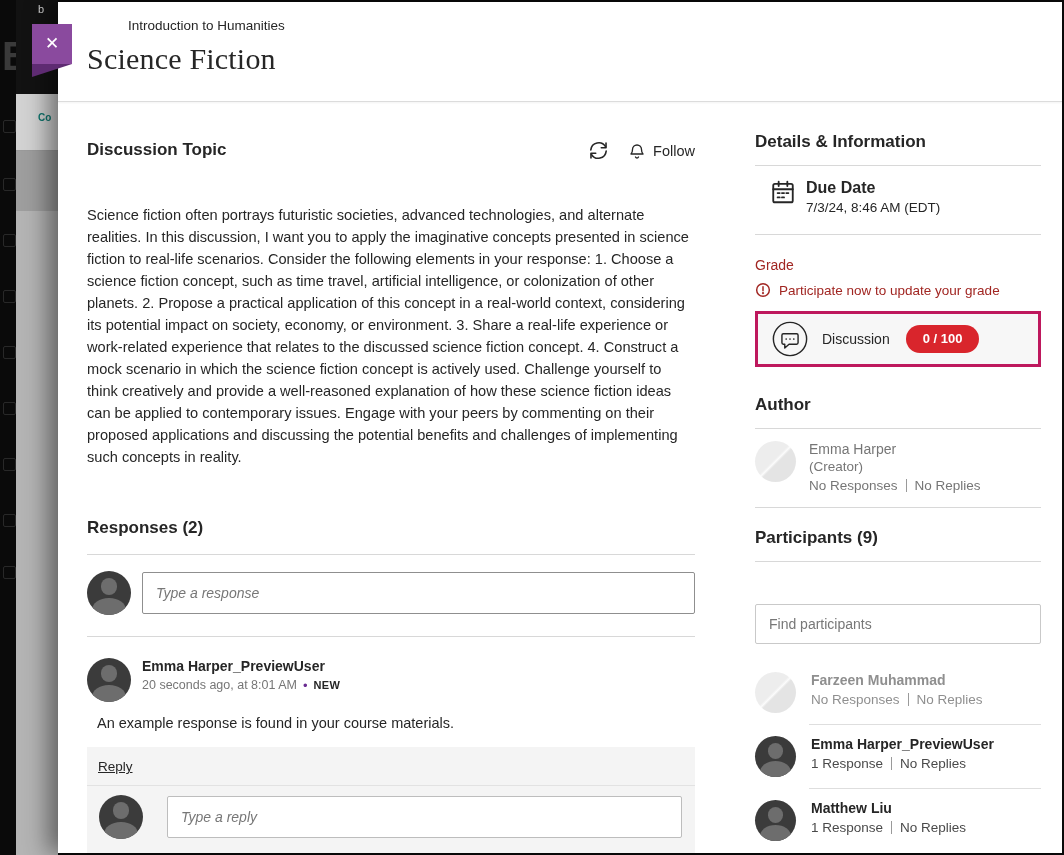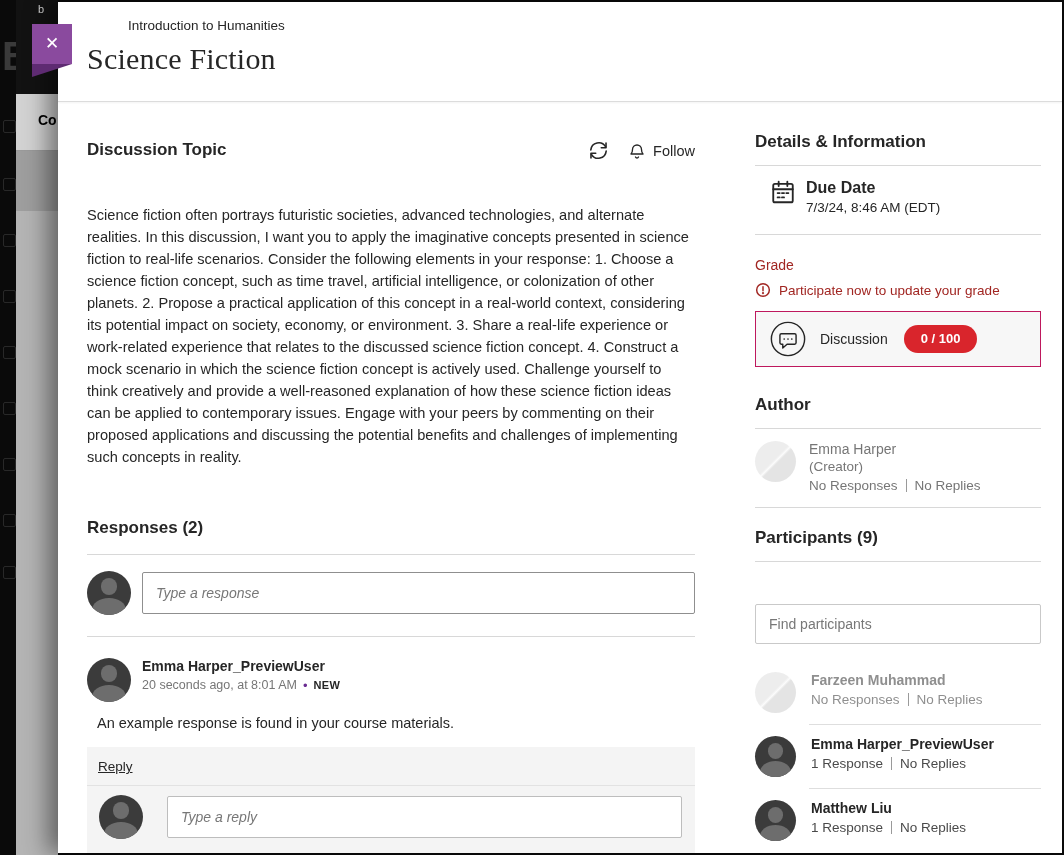--- a/index.html
+++ b/index.html
@@ -5,21 +5,21 @@
   html,body { margin:0; padding:0; }
   body { font-family:"Liberation Sans", sans-serif; }
   .screen { position:relative; width:1064px; height:855px; background:#0b0b0b; overflow:hidden; }
 
   
   .rail { position:absolute; left:0; top:0; width:16px; height:100%; background:#0a0a0a; z-index:1; }
   .rail .glyph { position:absolute; left:3px; width:11px; height:11px; border:1px solid #2e2e2e; border-radius:2px; opacity:.85; }
   .rail .logo { position:absolute; left:2px; top:34px; color:#3a3a3a; font-size:40px; font-weight:700; }
   .under { position:absolute; left:16px; width:42px; z-index:1; box-sizing:border-box; }
   .under-top { top:0; height:94px; background:#121212; color:#d3d3d3; font-size:11px; padding:3px 0 0 22px; }
-  .under-nav { top:94px; height:57px; background:#d2d2d2; color:#000000; font-weight:700; font-size:14px; padding:18px 0 0 22px; border-bottom:1px solid #9a9a9a; }
+  .under-nav { top:94px; height:57px; background:#d2d2d2; color:#0f766e; font-weight:700; font-size:10px; padding:18px 0 0 22px; border-bottom:1px solid #9a9a9a; }
   .under-mid { top:151px; height:60px; background:#9e9e9e; }
   .under-rest { top:211px; bottom:0; background:#b4b4b4; }
 
   
   .panel { position:absolute; left:58px; top:2px; right:2px; bottom:2px; background:#fff; box-shadow:-10px 0 22px rgba(0,0,0,.45); z-index:2; }
   .panel-header { position:relative; height:100px; box-sizing:border-box; padding:16px 0 0 29px; border-bottom:1px solid #dcdcdc; box-shadow:0 1px 2px rgba(0,0,0,.05); }
   .course-label { font-size:13.5px; color:#262626;margin-left:41px; }
   .panel-title { font-family:"Liberation Serif", serif; font-size:30px; font-weight:400; color:#262626; margin-top:9px; letter-spacing:.2px; }
   .close-btn { position:absolute; left:-26px; top:22px; width:40px; height:40px; background:#8a4a9e; border:none; color:#fff; font-size:17px; line-height:40px; text-align:center; padding:0; cursor:pointer; z-index:3; }
   .close-fold { position:absolute; left:-26px; top:62px; width:0; height:0; border-top:13px solid #5e2b72; border-right:40px solid transparent; z-index:3; }
@@ -69,21 +69,21 @@
   .reply-compose .text-input { border-color:#bdbdbd; }
 
   
   .side-hr { border:none; border-top:1px solid #d8d8d8; margin:13px 0 0; }
   .due-row { display:flex; gap:10px; padding:13px 0 12px 15px; }
   .due-label { font-size:16px; font-weight:700; color:#262626; }
   .due-value { margin-top:3px; font-size:13.5px; color:#262626; }
   .hr-after-due { margin-top:7px; }
   .grade-label { margin-top:22px; font-size:14px; color:#a12622; }
   .grade-warning { margin-top:9px; display:flex; align-items:center; gap:8px; font-size:13.5px; color:#a12622; }
-  .grade-card { margin-top:13px; height:56px; background:#f7f7f7; border:1px solid #be185d; display:flex; align-items:center; padding:0 13px; box-sizing:border-box; }
+  .grade-card { margin-top:13px; height:56px; background:#f7f7f7; border:3px solid #be185d; display:flex; align-items:center; padding:0 13px; box-sizing:border-box; }
   .grade-item-label { margin-left:13px; font-size:14px; color:#262626; }
   .score-pill { margin-left:16px; background:#d9252c; color:#fff; font-size:13px; font-weight:700; height:28px; line-height:28px; padding:0 17px; border-radius:14px; }
   .author-head { margin-top:28px; }
   .person-row { display:flex; gap:13px; padding-top:12px; }
   .author-name { font-size:14px; color:#767676; }
   .author-role { font-size:13.5px; color:#767676; margin-top:2px; }
   .stats { margin-top:4px; font-size:13.5px; color:#767676; display:flex; align-items:center; }
   .stats.dark { color:#4a4a4a; }
   .stats .sep { width:1px; height:13px; background:#9a9a9a; margin:0 8px; flex:none; }
   .hr-before-part { margin-top:14px; }

